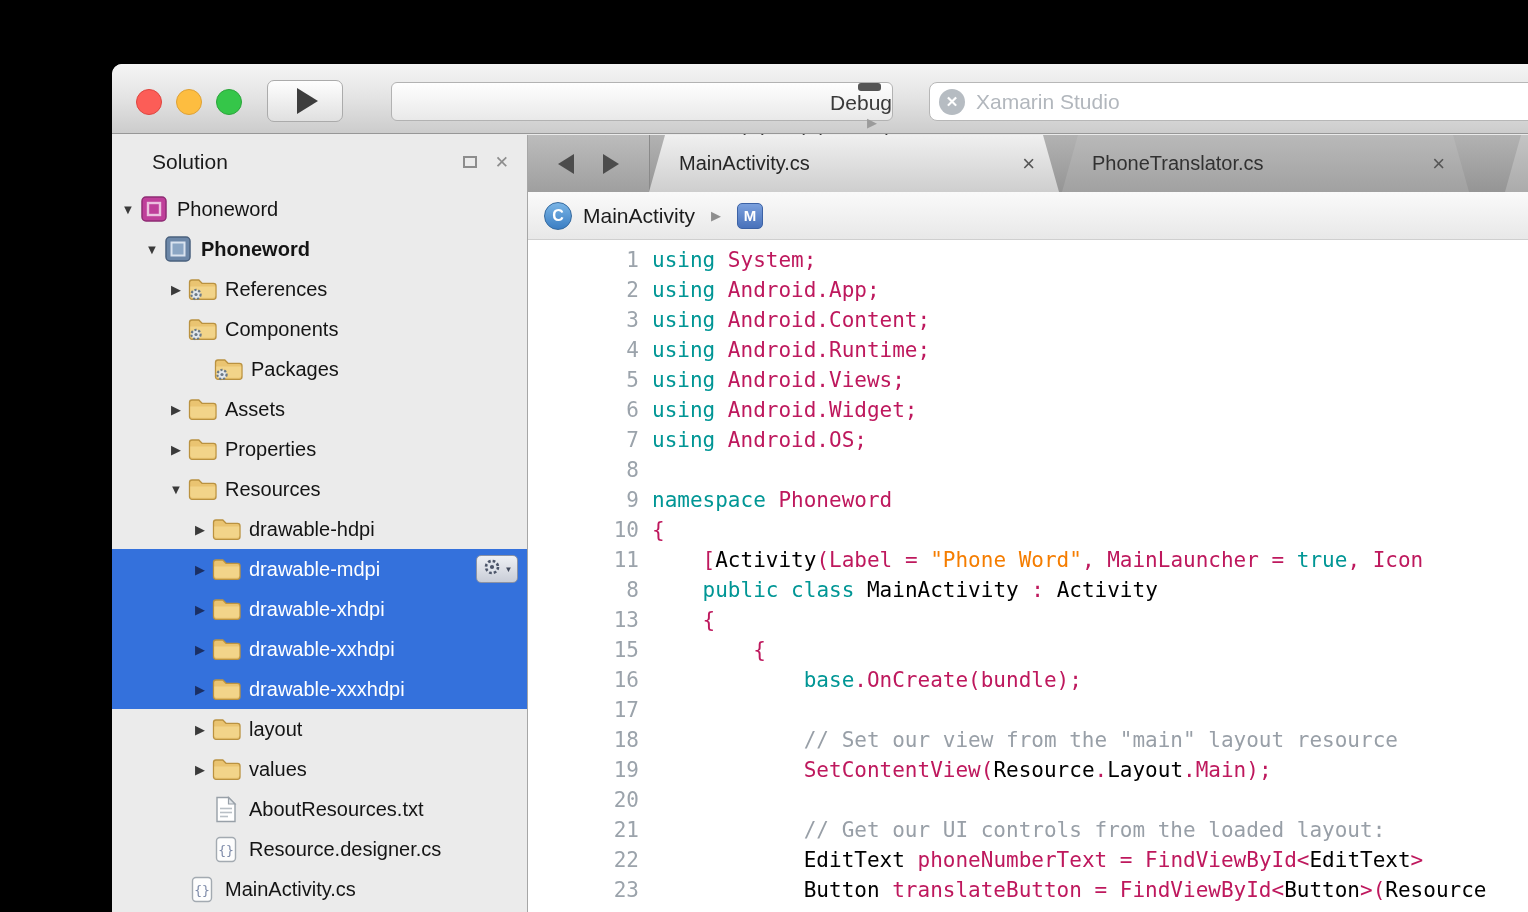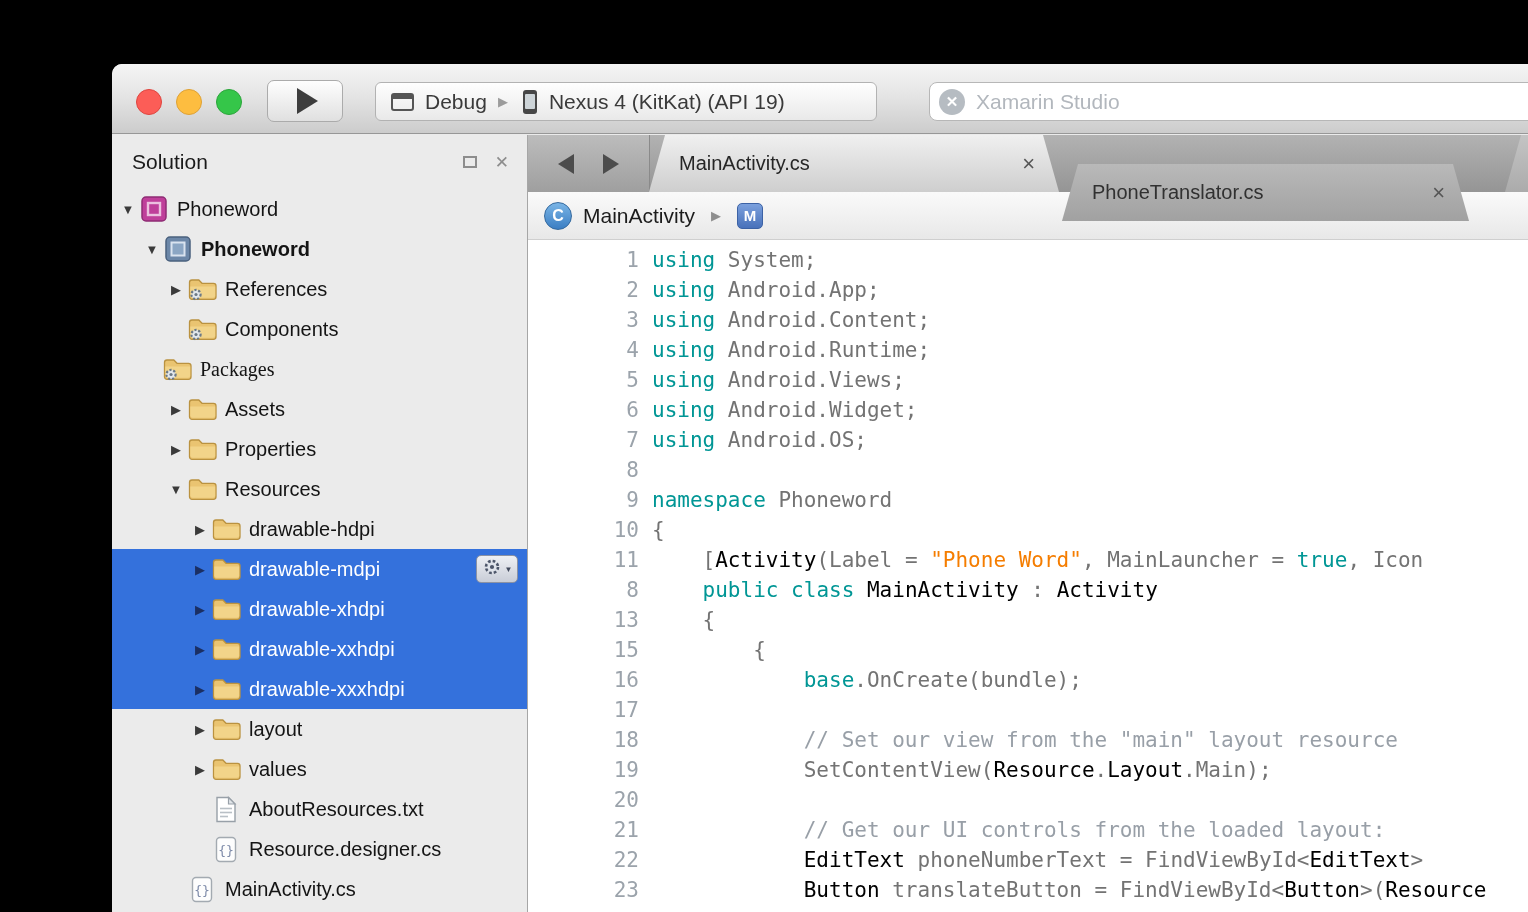--- a/index.html
+++ b/index.html
@@ -15,44 +15,44 @@
   .traffic { position:absolute; left:24px; top:25px; display:flex; gap:14px; }
   .light { width:26px; height:26px; border-radius:50%; }
   .light.red    { background:#fc5d57; border:1px solid #df443e; }
   .light.yellow { background:#fdbd40; border:1px solid #dfa133; }
   .light.green  { background:#35c649; border:1px solid #2aa53a; }
   .run-btn { position:absolute; left:155px; top:16px; width:76px; height:42px;
              border-radius:7px; background:linear-gradient(#fefefe,#e0e0e0);
              border:1px solid #ababab; display:flex; align-items:center; justify-content:center; }
   .play-tri { width:0; height:0; border-left:21px solid #3d3d3d;
               border-top:13px solid transparent; border-bottom:13px solid transparent; margin-left:4px; }
-  .combo { position:absolute; left:263px; top:18px; width:502px; height:39px; border-radius:6px;
+  .combo { position:absolute; left:279px; top:18px; width:502px; height:39px; border-radius:6px;
            background:linear-gradient(#fefefe,#e9e9e9); border:1px solid #b2b2b2;
-           display:flex; align-items:center; color:#3a3a3a; font-size:21px; }
+           display:flex; align-items:flex-end; color:#3a3a3a; font-size:21px;flex-direction:column; }
   .window-icon { width:23px; height:18px; border:2px solid #555; border-top-width:6px;
                  border-radius:3px; margin:0 11px 0 15px; }
   .combo-sep { color:#9b9b9b; font-size:13px; margin:0 15px 0 11px; }
   .phone-icon { width:14px; height:24px; background:#474747; border-radius:3px;
                 margin-right:12px; position:relative; }
   .phone-icon::after { content:""; position:absolute; left:2px; top:4px; right:2px; bottom:5px;
                        background:#cdd4d8; border-radius:1px; }
   .search { position:absolute; left:817px; top:18px; right:-12px; height:39px; border-radius:8px;
             background:#fff; border:1px solid #b7b7b7; display:flex; align-items:center; }
   .search-logo { width:26px; height:26px; border-radius:50%; background:#b6bcc2; color:#fff;
                  display:flex; align-items:center; justify-content:center;
                  font-size:15px; font-weight:bold; margin:0 11px 0 9px; }
   .search-text { color:#b2b7bd; font-size:21px; }
 
   
   .main { position:absolute; top:71px; left:0; right:0; bottom:0; display:flex; }
 
   
   .sidebar { width:416px; flex:0 0 416px; background:#ebebeb; border-right:1px solid #a6a6a6;
              display:flex; flex-direction:column; overflow:hidden; }
-  .pad-header { height:54px; flex:0 0 54px; display:flex; align-items:center; padding:0 18px 0 20px; }
+  .pad-header { height:54px; flex:0 0 54px; display:flex; align-items:center; padding:0 18px 0 20px;margin-left:20px; }
   .pad-title { font-size:21px; color:#1a1a1a; flex:1; }
   .pad-controls { display:flex; align-items:center; gap:18px; }
   .dock-icon { width:14px; height:12px; border:2px solid #8d8d8d; background:transparent; }
   .pad-close { font-size:17px; color:#8d8d8d; line-height:1; }
   .tree { flex:1; overflow:hidden; }
   .tree-row { height:40px; display:flex; align-items:center; font-size:20px; color:#141414; position:relative; }
   .tree-row.selected { background:#3471dc; color:#fff; }
   .disclosure { width:20px; flex:0 0 20px; text-align:center; font-size:13px; color:#3a3a3a; }
   .tree-row.selected .disclosure { color:#1b2f63; }
   .tree-icon { width:32px; flex:0 0 32px; display:flex; justify-content:center; align-items:center; margin-right:7px; }
@@ -71,21 +71,21 @@
           display:flex; align-items:center; justify-content:space-evenly;
           background:linear-gradient(#bcbcbc,#9f9f9f); border-right:1px solid #8a8a8a; }
   .nav-back { width:0; height:0; border-right:16px solid #4c4c4c;
               border-top:10px solid transparent; border-bottom:10px solid transparent; }
   .nav-fwd  { width:0; height:0; border-left:16px solid #4c4c4c;
               border-top:10px solid transparent; border-bottom:10px solid transparent; }
   .tab { position:absolute; top:0; height:57px; display:flex; align-items:center;
          padding:0 24px 0 30px; font-size:20px; color:#262626;
          clip-path:polygon(16px 0, calc(100% - 16px) 0, 100% 100%, 0 100%); }
   .tab.active   { background:linear-gradient(#f0f0f0,#cecece); }
-  .tab.inactive { background:linear-gradient(#b9b9b9,#a1a1a1); color:#313131;margin-top:29px; }
+  .tab.inactive { background:linear-gradient(#b9b9b9,#a1a1a1); color:#313131; }
   .tab-close { margin-left:auto; color:#565656; font-size:22px; line-height:1; }
   .partial-tab { position:absolute; top:0; right:0; width:23px; height:57px;
                  background:linear-gradient(#c4c4c4,#ababab);
                  clip-path:polygon(16px 0, 100% 0, 100% 100%, 0 100%); }
 
   .breadcrumb { height:48px; flex:0 0 48px; display:flex; align-items:center; padding-left:16px;
                 background:linear-gradient(#fafafa,#e8e8e8); border-bottom:1px solid #cfcfcf;
                 font-size:21px; color:#1c1c1c; }
   .class-icon { width:28px; height:28px; border-radius:50%;
                 background:linear-gradient(#7ab5e6,#3b7ec3); border:1px solid #34699e;
@@ -99,21 +99,21 @@
 
   .code { flex:1; background:#fff; overflow:hidden; padding-top:5px;
           font-family:"DejaVu Sans Mono",monospace; font-size:21px; line-height:30px; }
   .code-line { height:30px; display:flex; white-space:pre; }
   .lnum { width:111px; flex:0 0 111px; text-align:right; color:#9ba3ab; }
   .ltext { padding-left:13px; white-space:pre; }
   .tok-k { color:#009695; }
   .tok-t { color:#000000; }
   .tok-s { color:#f57d00; }
   .tok-c { color:#989fa7; }
-  .tok-p { color:#737373; }
+  .tok-p { color:#be185d; }
 </style>
 </head>
 <body>
 
 <div id="window">
 
   <div class="titlebar">
     <div class="traffic">
       <div class="light red"></div>
       <div class="light yellow"></div>
@@ -183,21 +183,21 @@
             <span class="tree-icon">
               <svg width="29" height="25" viewBox="0 0 29 25">
                 <path d="M1.5 5.5 C1.5 4.1 2.6 3 4 3 h6.8 l3.2 3.3 h11.5 c1.4 0 2.5 1.1 2.5 2.5 v11 c0 1.4 -1.1 2.5 -2.5 2.5 h-21.5 c-1.4 0 -2.5 -1.1 -2.5 -2.5 z" fill="#eac471" stroke="#ba9240" stroke-width="1.3"></path>
                 <path d="M2.3 9.6 h24.9 v8.7 c0 1.4 -1.1 2.5 -2.5 2.5 h-19.9 c-1.4 0 -2.5 -1.1 -2.5 -2.5 z" fill="#f2d489"></path>
                 <circle cx="8" cy="17.5" r="4.6" fill="#e3e8ee" stroke="#6d7a86" stroke-width="2.2" stroke-dasharray="2.2 1.7"></circle>
                 <circle cx="8" cy="17.5" r="1.6" fill="#6d7a86"></circle>
               </svg>
             </span>
             <span class="tree-label">Components</span>
           </div>
-          <div class="tree-row" style="padding-left: 29px; font-family: Liberation Serif, serif;">
+          <div class="tree-row" style="padding-left: 80px;">
             <span class="disclosure"></span>
             <span class="tree-icon">
               <svg width="29" height="25" viewBox="0 0 29 25">
                 <path d="M1.5 5.5 C1.5 4.1 2.6 3 4 3 h6.8 l3.2 3.3 h11.5 c1.4 0 2.5 1.1 2.5 2.5 v11 c0 1.4 -1.1 2.5 -2.5 2.5 h-21.5 c-1.4 0 -2.5 -1.1 -2.5 -2.5 z" fill="#eac471" stroke="#ba9240" stroke-width="1.3"></path>
                 <path d="M2.3 9.6 h24.9 v8.7 c0 1.4 -1.1 2.5 -2.5 2.5 h-19.9 c-1.4 0 -2.5 -1.1 -2.5 -2.5 z" fill="#f2d489"></path>
                 <circle cx="8" cy="17.5" r="4.6" fill="#e3e8ee" stroke="#6d7a86" stroke-width="2.2" stroke-dasharray="2.2 1.7"></circle>
                 <circle cx="8" cy="17.5" r="1.6" fill="#6d7a86"></circle>
               </svg>
             </span>
             <span class="tree-label">Packages</span>

